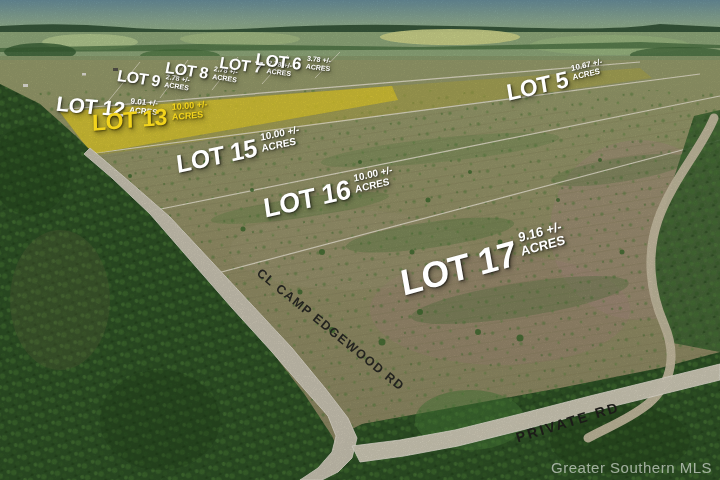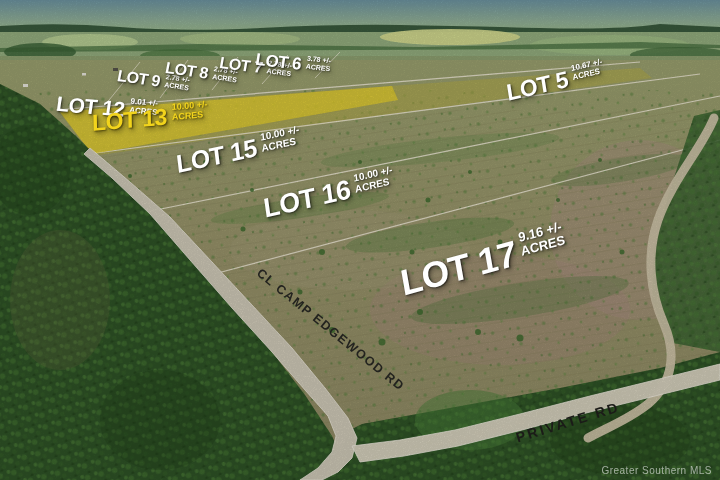--- a/index.html
+++ b/index.html
@@ -37,21 +37,21 @@
   .lot-5 {left:505px;top:82px; font-size:23px;transform:rotate(-13deg) skewX(-4deg);}
   .lot-5  .lot-acres{font-size:8px;}
   
   .road-label{position:absolute;font-weight:800;color:#23231f;pointer-events:none;
               transform-origin:left top;white-space:nowrap;}
   .road-label-edgewood{left:263px;top:266px;font-size:12.5px;letter-spacing:1.5px;
                        transform:rotate(39deg);}
   .road-label-private {left:514px;top:430px;font-size:14px;letter-spacing:2.5px;
                        transform:rotate(-17deg);color:#1b1b18;}
   
-  .watermark{position:absolute;right:8px;bottom:4px;font-size:10px;font-weight:400;
+  .watermark{position:absolute;right:8px;bottom:4px;font-size:15px;font-weight:400;
              color:rgba(238,240,238,.62);letter-spacing:.5px;pointer-events:none;margin-top:37px;}
 </style>
 </head>
 <body>
 
 <div id="stage">
 
   <svg id="terrain" width="720" height="480" viewBox="0 0 720 480" aria-hidden="true">
     <defs>
       <linearGradient id="skyGrad" x1="0" y1="0" x2="0" y2="1">

